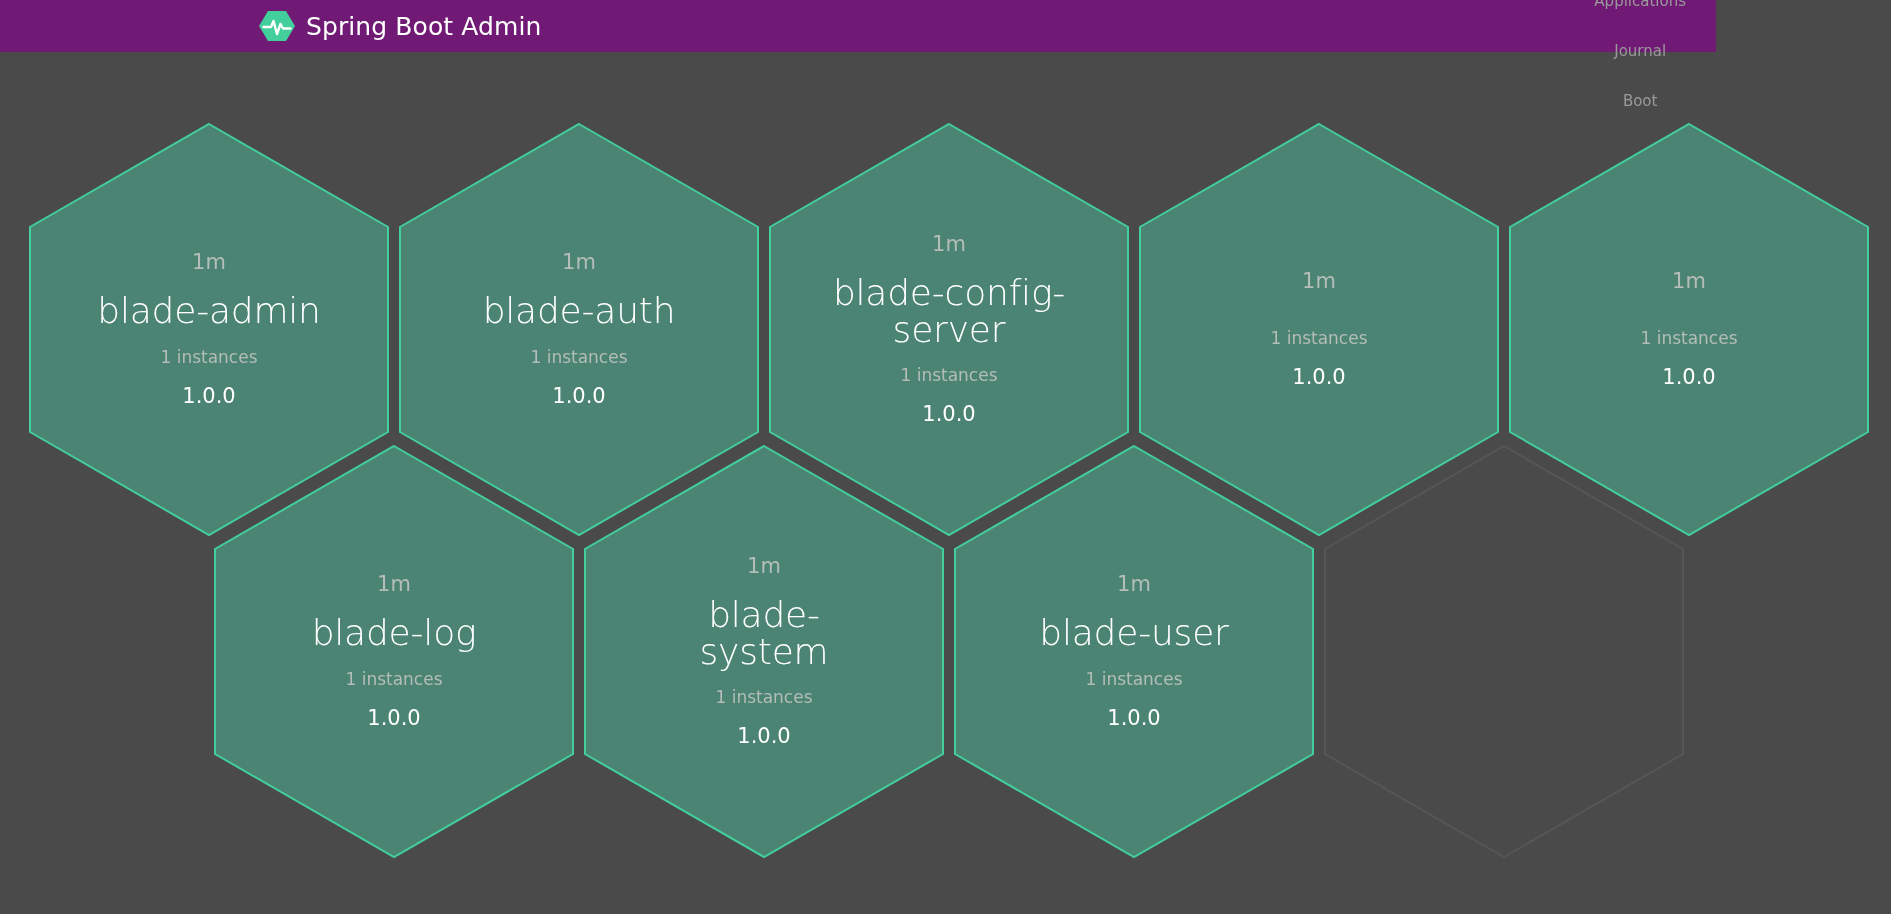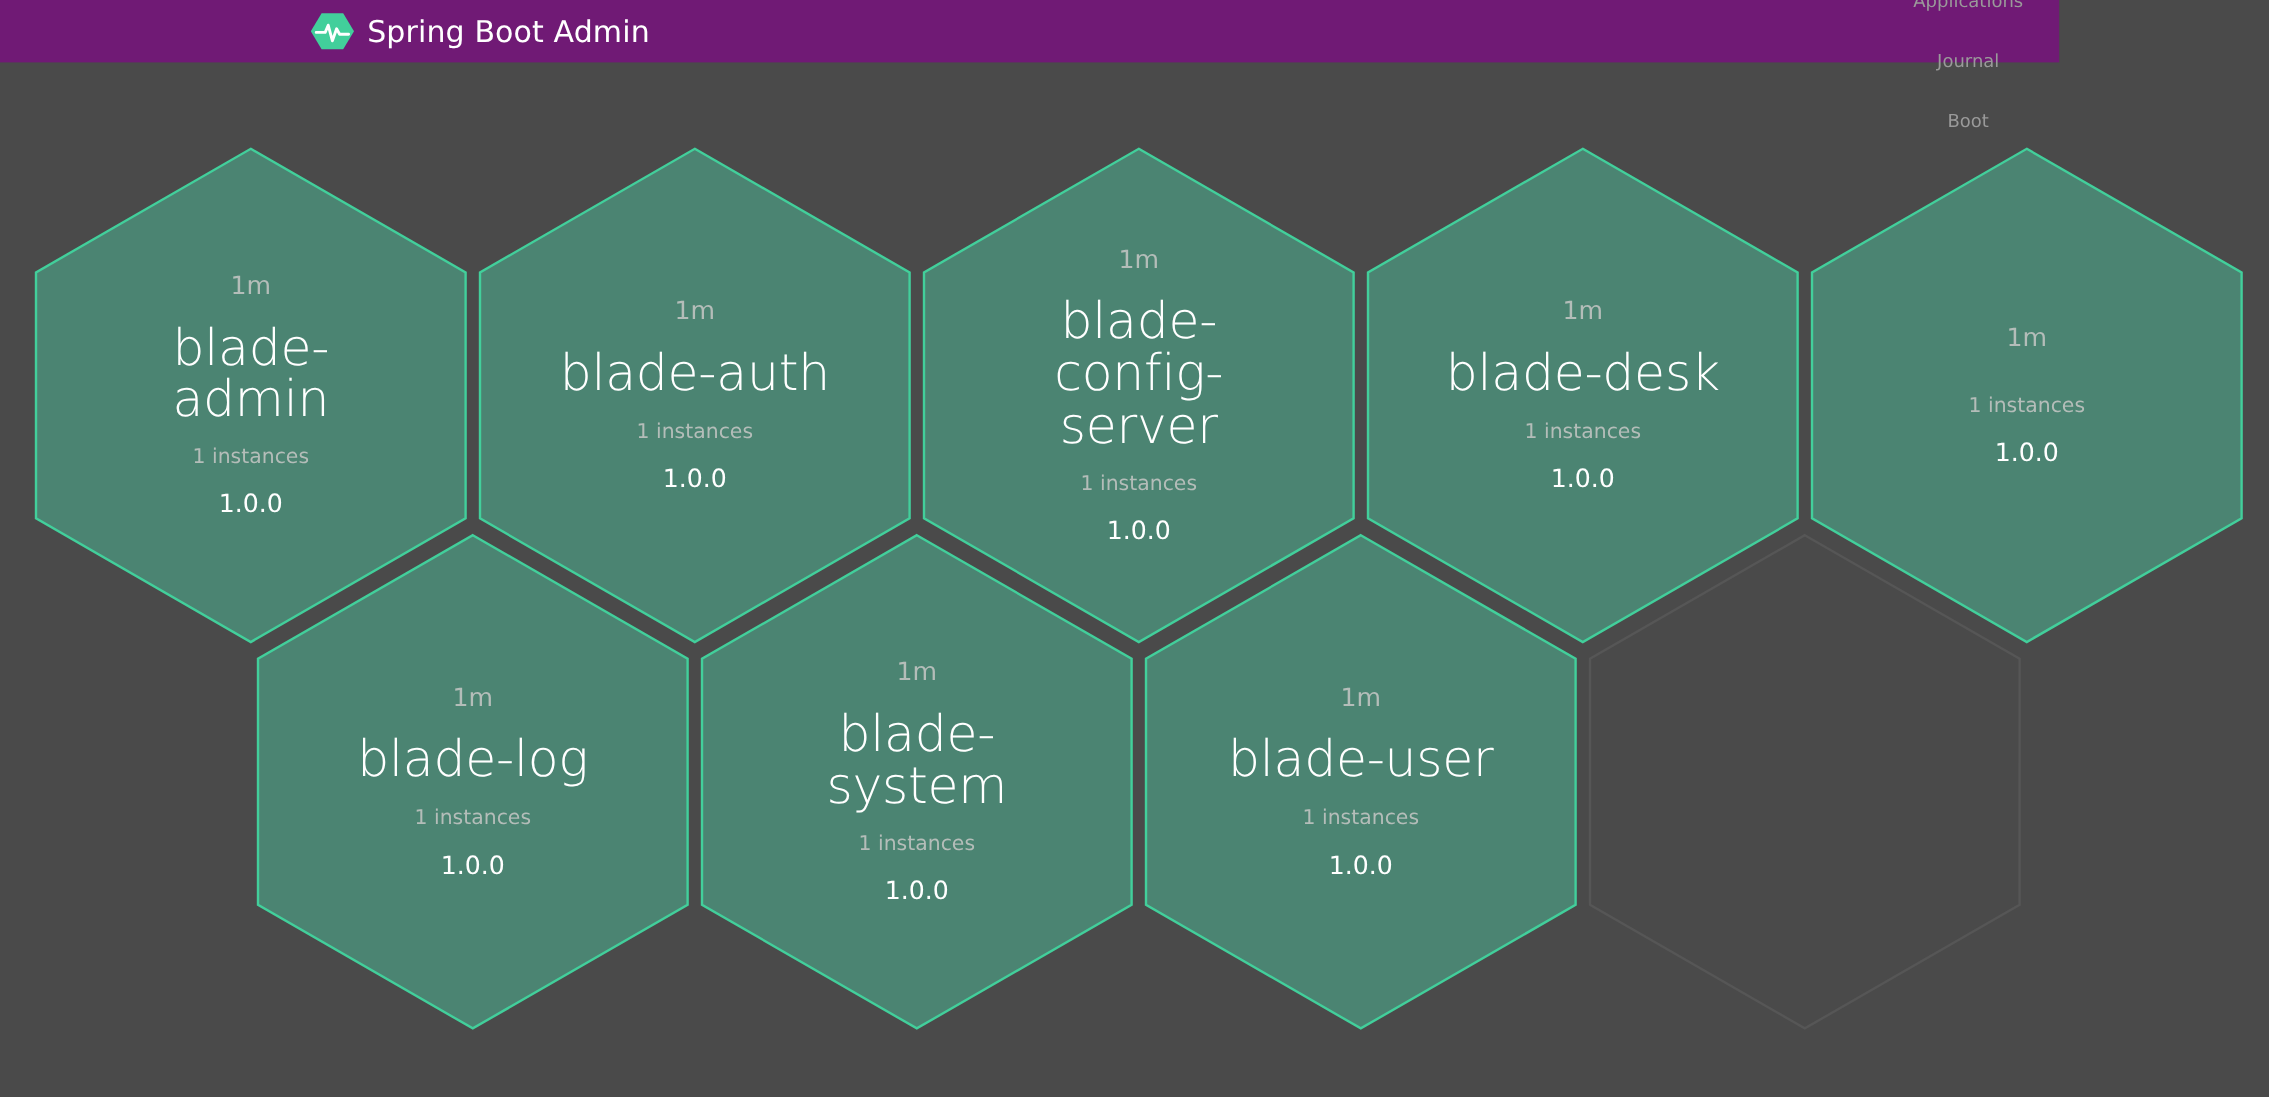--- a/index.html
+++ b/index.html
@@ -65,21 +65,21 @@
     text-align:center;
     display:flex; flex-direction:column; align-items:center;
   }
   .hex-uptime {
     font-size:21px;
     color:#b4bdb9;
     line-height:1;
     margin-bottom:19px;
   }
   .hex-name {
-    font-size:42px;
+    font-size:36px;
     font-weight:300;
     color:#ffffff;
     line-height:1.03;
     word-break:break-word;
     letter-spacing:-.2px;
   }
   .hex-instances {
     font-size:17px;
     color:#b4bdb9;
     line-height:1;
@@ -144,21 +144,20 @@
         <div class="hex-instances">1 instances</div>
         <div class="hex-version">1.0.0</div>
       </div>
     </div>
     <div class="hex" style="left: 1138px; top: 70px;">
       <svg class="hex-svg" viewBox="0 0 362 415" preserveAspectRatio="none">
         <polygon class="hex-poly" points="181,2 360,105 360,310 181,413 2,310 2,105"></polygon>
       </svg>
       <div class="hex-content">
         <div class="hex-uptime">1m</div>
-        <div class="hex-name">blade-desk</div>
         <div class="hex-instances">1 instances</div>
         <div class="hex-version">1.0.0</div>
       </div>
     </div>
     <div class="hex" style="left: 1508px; top: 70px;">
       <svg class="hex-svg" viewBox="0 0 362 415" preserveAspectRatio="none">
         <polygon class="hex-poly" points="181,2 360,105 360,310 181,413 2,310 2,105"></polygon>
       </svg>
       <div class="hex-content">
         <div class="hex-uptime">1m</div>

